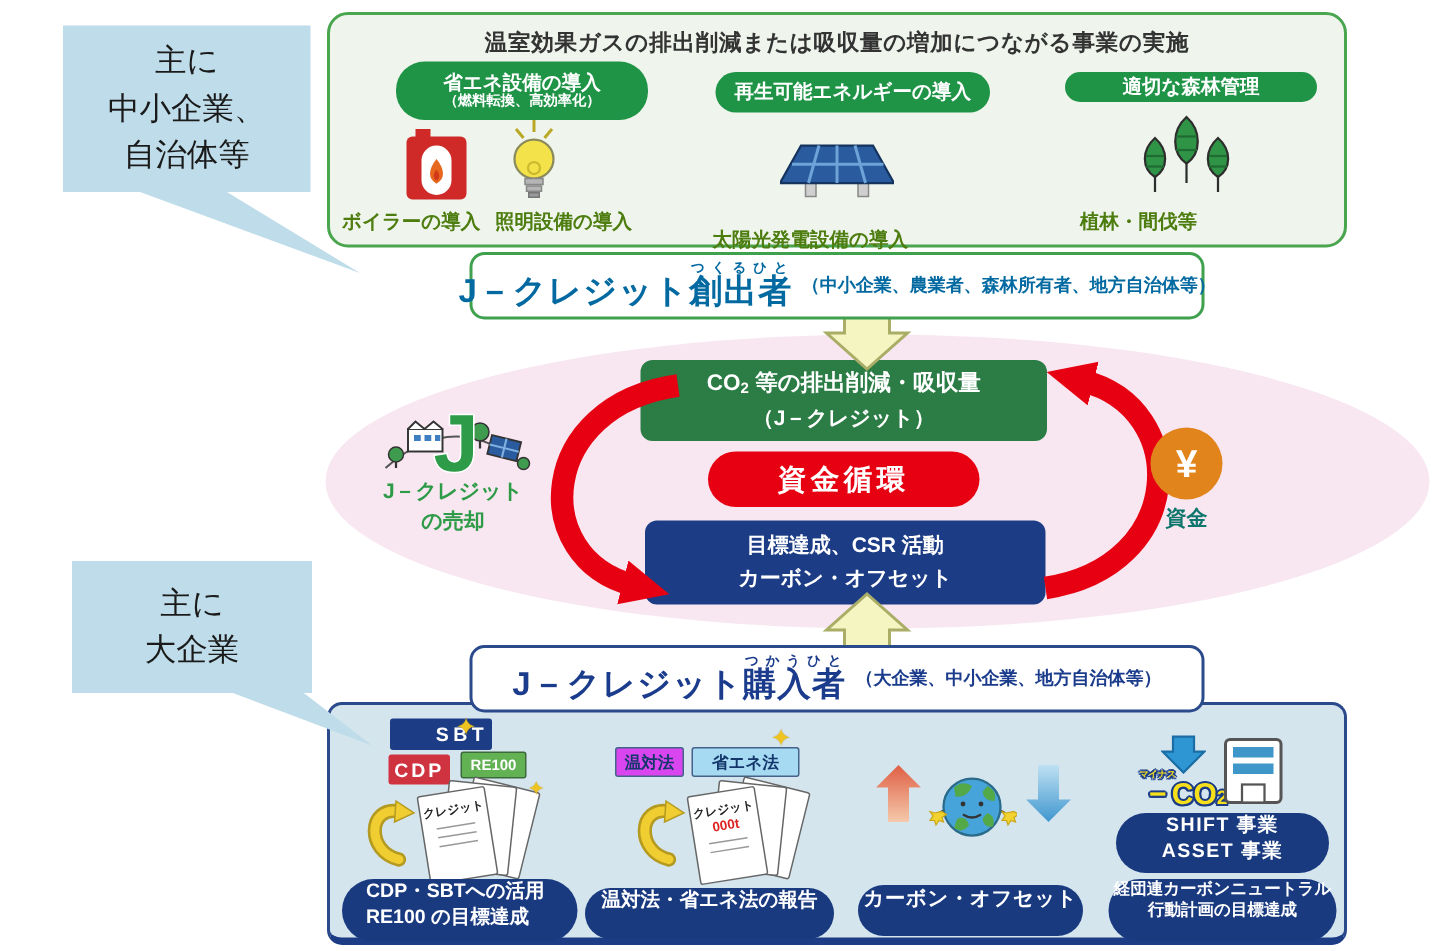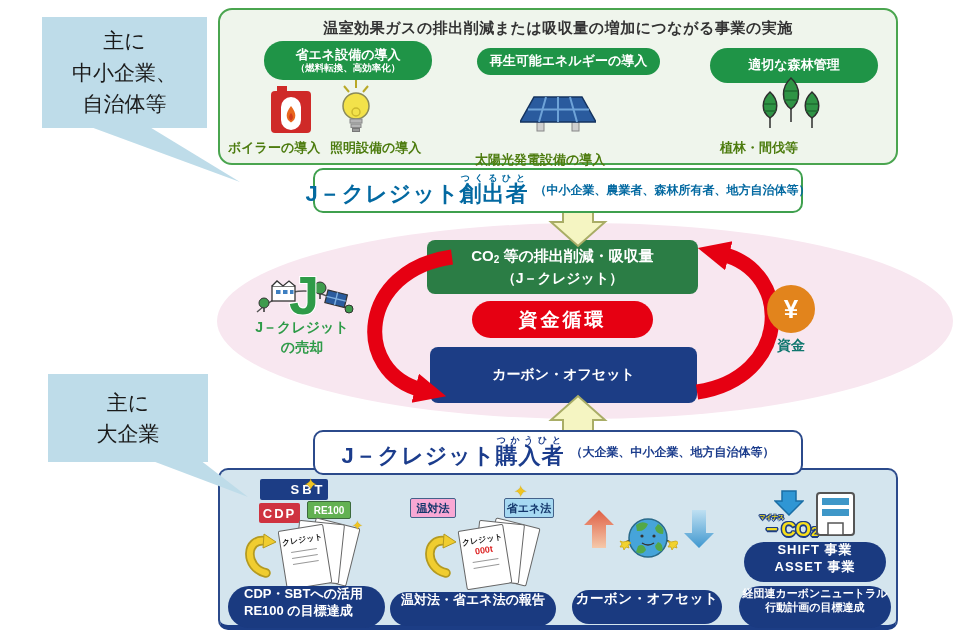--- a/index.html
+++ b/index.html
@@ -24,21 +24,21 @@
   .tb-title{position:absolute;left:0;top:9px;width:100%;text-align:center;
     font-size:15px;font-weight:bold;color:#333;letter-spacing:.5px;}
   .gpill{
     position:absolute;background:#1f9447;color:#fff;border-radius:19px;
     display:flex;flex-direction:column;align-items:center;justify-content:center;
     font-weight:bold;text-align:center;line-height:1.15;
   }
   #pill-enesave{left:44px;top:31px;width:168px;height:39px;font-size:13px;}
   #pill-enesave .sub{font-size:9.5px;font-weight:bold;}
   #pill-renew{left:257px;top:38px;width:183px;height:27px;font-size:13px;}
-  #pill-forest{left:490px;top:38px;width:168px;height:35px;font-size:13px;}
+  #pill-forest{left:490px;top:38px;width:168px;height:20px;font-size:13px;}
   .ilabel{position:absolute;top:129px;font-size:13px;font-weight:bold;color:#4d7c0f;text-align:left;white-space:nowrap;}
   
   .role-bar{
     position:absolute;left:313px;width:490px;height:45px;background:#fff;border-radius:10px;
     display:flex;align-items:center;justify-content:center;gap:6px;z-index:5;box-sizing:border-box;
   }
   #creator-bar{top:168px;border:2.5px solid #3fa04e;color:#0369a1;}
   #buyer-bar{top:430px;border:2.5px solid #2b4a8b;color:#1b3c8c;}
   .bar-main{font-size:22px;font-weight:bold;letter-spacing:1px;white-space:nowrap;}
   .bar-main ruby rt{font-size:9px;font-weight:bold;letter-spacing:2px;}
@@ -64,22 +64,22 @@
   
   #bottom-box{
     position:absolute;left:218px;top:468px;width:680px;height:162px;box-sizing:border-box;
     background:#d4e5ee;border:2px solid #2b4a8b;border-bottom:5px solid #1c3d85;border-radius:10px;z-index:1;
   }
   .badge{position:absolute;display:flex;align-items:center;justify-content:center;
     color:#fff;font-weight:bold;border-radius:2px;}
   #b-sbt{left:40px;top:9px;width:40px;height:21px;background:#1c3d85;font-size:13px;letter-spacing:3px;padding-left:28px;}
   #b-cdp{left:39px;top:33px;width:41px;height:20px;background:#cf3340;font-size:13px;letter-spacing:2px;}
   #b-re100{left:87px;top:31px;width:44px;height:18px;background:#62b152;font-size:10px;border:1px solid #3c6a3c;box-sizing:border-box;}
-  #b-ontai{left:190px;top:28px;width:46px;height:20px;background:#f9a8d4;color:#13366b;font-size:11px;border:1px solid #44628a;box-sizing:border-box;}
-  #b-shoene{left:241px;top:28px;width:50px;height:20px;background:#a6d9f2;color:#13366b;font-size:11px;border:1px solid #44628a;box-sizing:border-box;margin-left:43px;}
+  #b-ontai{left:190px;top:28px;width:46px;height:20px;background:#d946ef;color:#13366b;font-size:11px;border:1px solid #44628a;box-sizing:border-box;}
+  #b-shoene{left:241px;top:28px;width:72px;height:20px;background:#a6d9f2;color:#13366b;font-size:11px;border:1px solid #44628a;box-sizing:border-box;}
   .sparkle{position:absolute;color:#f0c420;text-shadow:0 0 1px #b78f00;z-index:2;}
   .papers{position:absolute;width:92px;height:82px;}
   .sheet{position:absolute;width:46px;height:60px;background:#fff;border:1.5px solid #666;border-radius:2px;box-sizing:border-box;}
   .s-b1{left:30px;top:2px;transform:rotate(14deg);}
   .s-b2{left:18px;top:2px;transform:rotate(6deg);}
   .s-f{left:4px;top:7px;transform:rotate(-9deg);display:flex;flex-direction:column;align-items:center;padding-top:6px;}
   .p-label{font-size:8px;font-weight:bold;color:#222;}
   .p-amount{font-size:9px;font-weight:bold;color:#d22;}
   .p-line{width:26px;border-top:1.5px solid #999;margin-top:5px;}
   .bpill{position:absolute;background:#1a3a80;border-radius:999px;color:#fff;font-weight:bold;
@@ -188,20 +188,21 @@
   </div>
 
   <div class="cyc-box" id="credit-box">
     <span><span>CO</span><span class="sub2">2</span><span> 等の排出削減・吸収量</span></span>
     <span class="l2">（J－クレジット）</span>
   </div>
   <div id="money-pill">
     <span>資金循環</span>
   </div>
   <div class="cyc-box" id="goal-box">
+    <span>目標達成、CSR 活動</span>
     <span>カーボン・オフセット</span>
   </div>
 
   <svg class="abs" id="jlogo" width="104" height="64" viewBox="0 0 104 64">
     <path d="M 5 56 Q 52 14 99 56" fill="none" stroke="#555" stroke-width="1.4"></path>
     <circle cx="12" cy="47" r="5" fill="#3f9b4d" stroke="#333" stroke-width="1"></circle>
     <line x1="12" y1="52" x2="12" y2="56" stroke="#333" stroke-width="1.5"></line>
     <rect x="20" y="30" width="23" height="15" fill="#fff" stroke="#333" stroke-width="1.3"></rect>
     <polyline points="20,30 25,25 31,30 37,25 43,30" fill="#fff" stroke="#333" stroke-width="1.3"></polyline>
     <rect x="24" y="34" width="4.5" height="4" fill="#3e7fc1"></rect>

